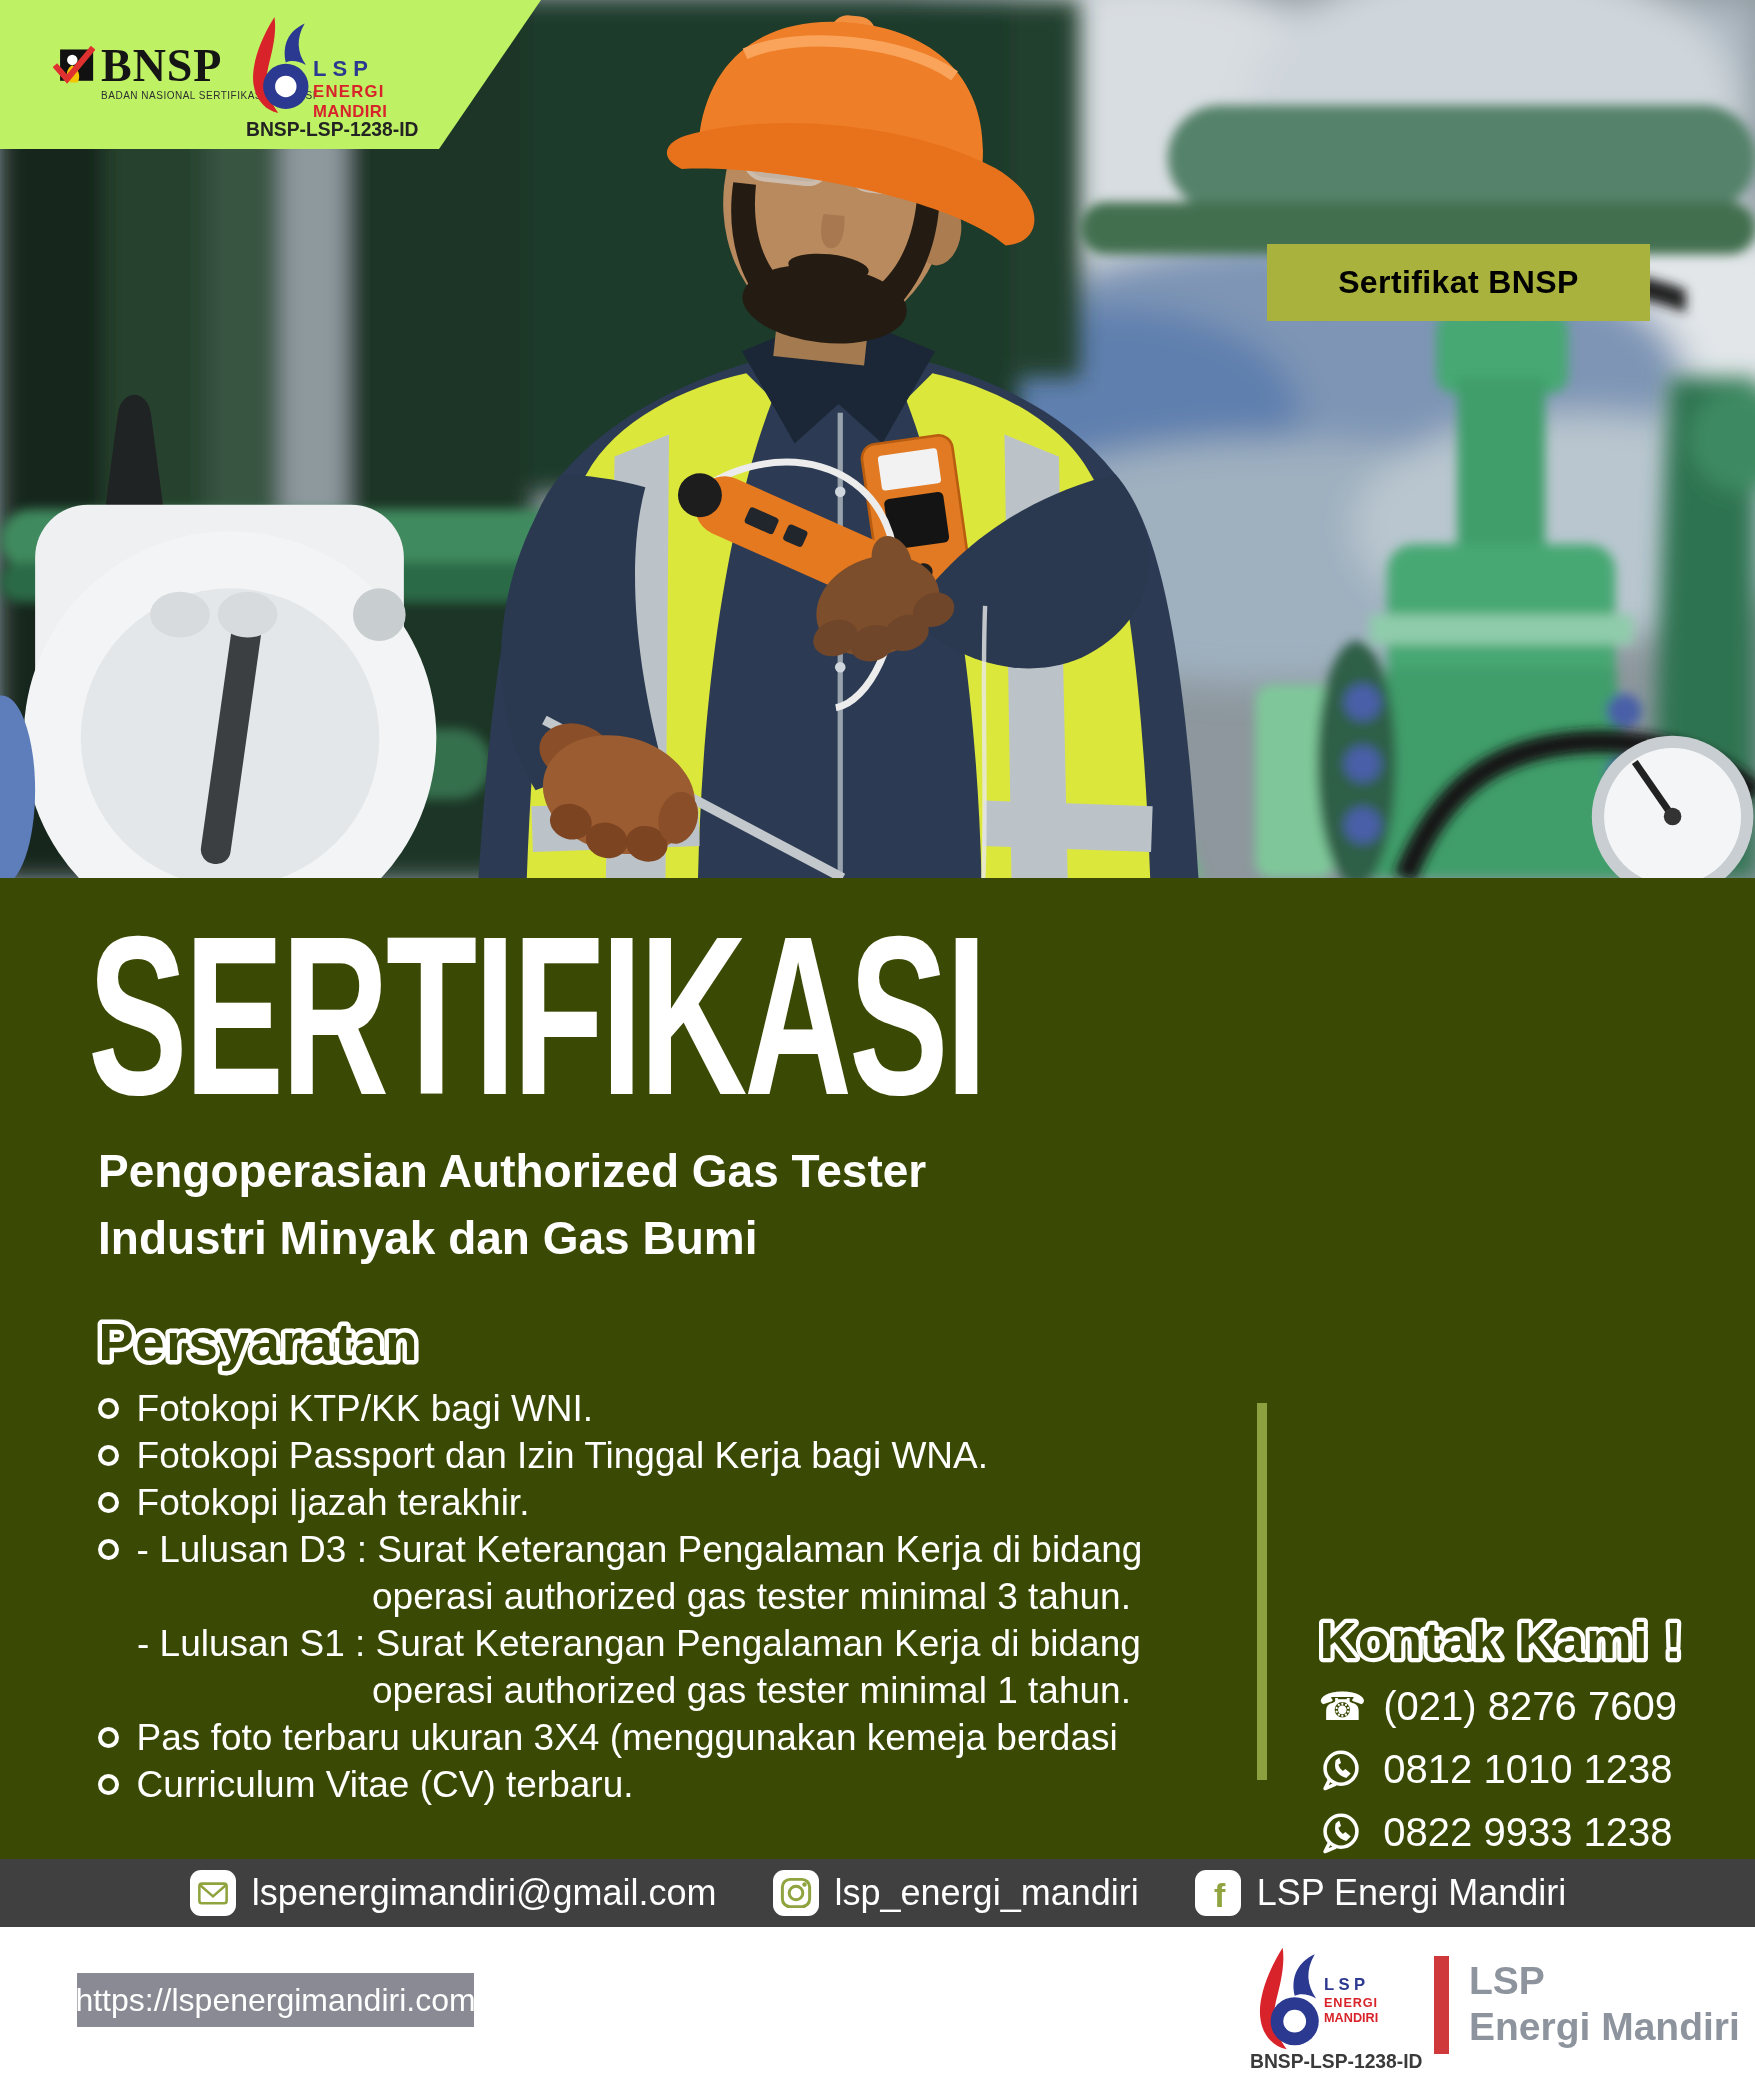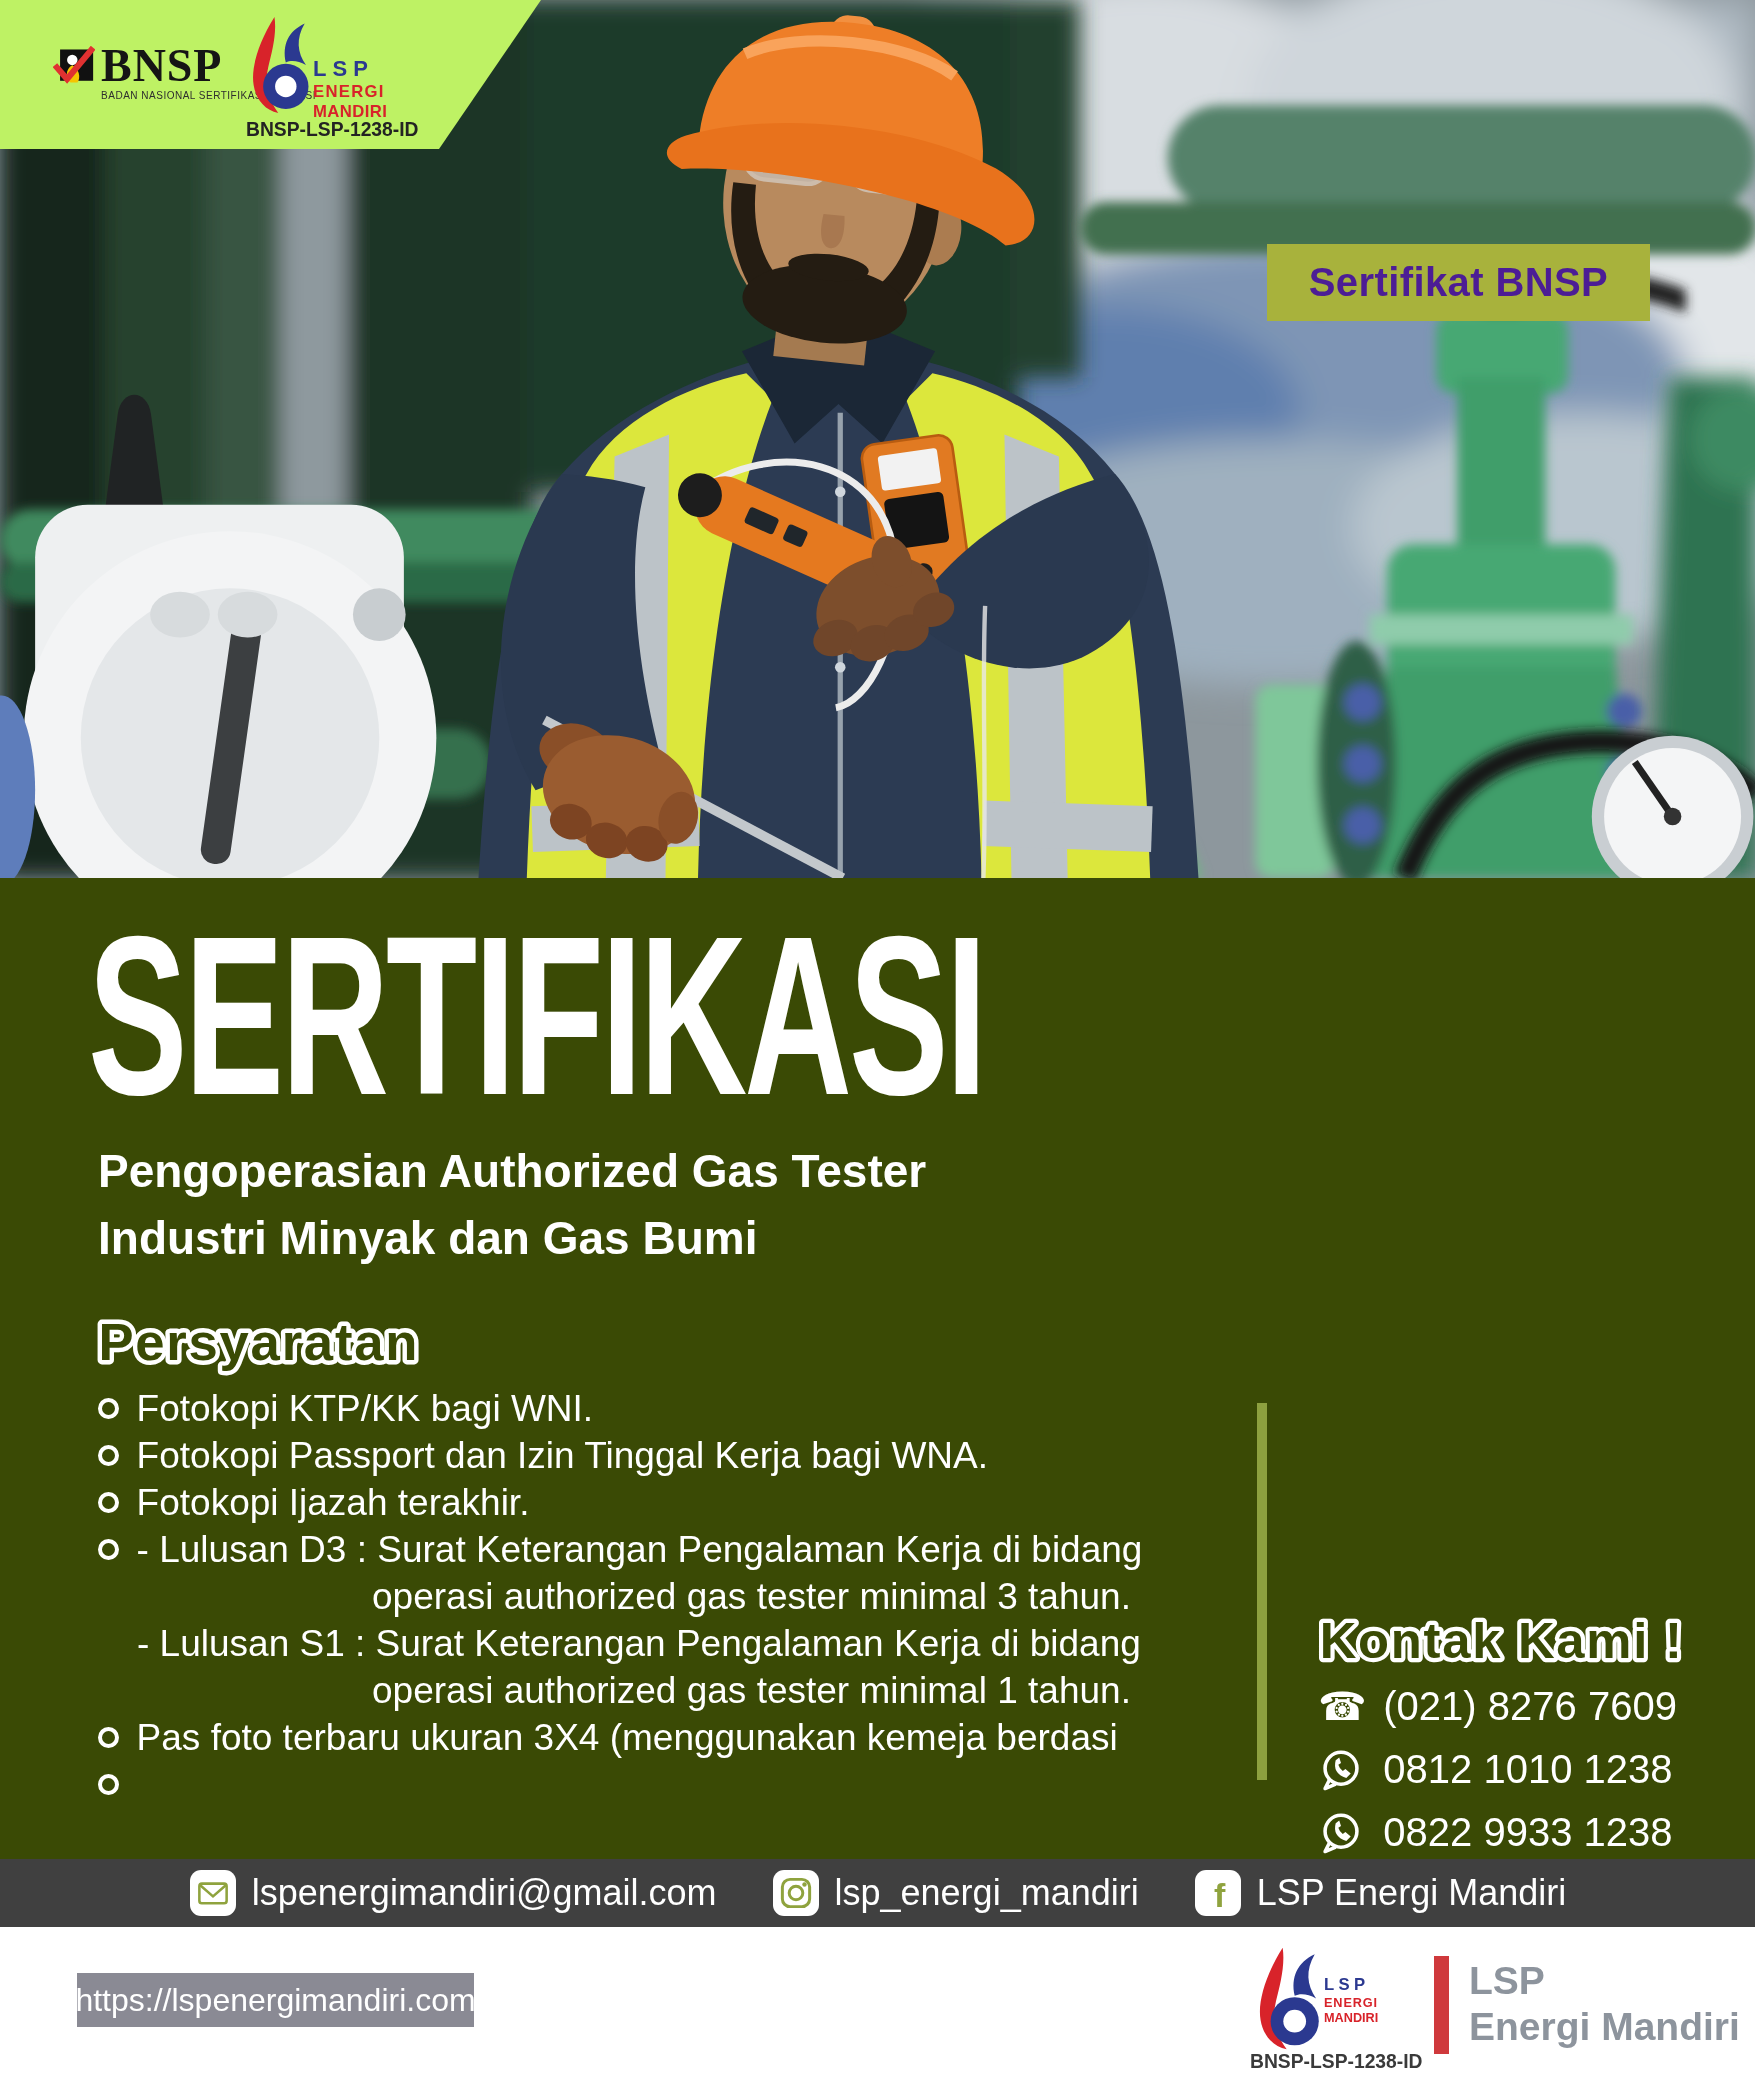--- a/index.html
+++ b/index.html
@@ -17,21 +17,21 @@
   .bnsp-tagline{font-size:10px;letter-spacing:0.5px;color:#2e2e2e;margin-top:3.5px;white-space:nowrap;}
   .lsp-logo{position:absolute;left:248px;top:14px;width:176px;height:105px;}
   .lsp-flame{position:absolute;left:0;top:0;width:63px;height:102px;}
   .lsp-stack{position:absolute;left:65px;top:44px;line-height:1;}
   .lsp-stack .l1{color:#2b3990;font-size:22px;font-weight:700;letter-spacing:6.1px;}
   .lsp-stack .l2{color:#d8232a;font-size:16.7px;font-weight:700;letter-spacing:1.3px;margin-top:4.4px;}
   .lsp-stack .l3{color:#d8232a;font-size:16.7px;font-weight:700;letter-spacing:0.4px;margin-top:2.6px;}
   .lsp-code{position:absolute;left:246px;top:119px;font-size:19.3px;font-weight:700;color:#232323;}
   
   .badge{position:absolute;left:1267px;top:244px;width:383px;height:77px;background:#a8b23c;
-    color:#4c1d95;font-size:40px;font-weight:800;display:flex;align-items:center;justify-content:center;letter-spacing:0.4px;}
+    color:#000000;font-size:32px;font-weight:800;display:flex;align-items:center;justify-content:center;letter-spacing:0.4px;}
   
   .content{position:absolute;left:0;top:878px;width:1756px;height:981px;background:#3a4a05;color:#fff;}
   .content h1{position:absolute;left:88px;top:24.6px;margin:0;font-size:226px;font-weight:900;letter-spacing:-4.4px;
     transform:scaleX(.66);transform-origin:left top;white-space:nowrap;line-height:1;}
   .subtitle{position:absolute;left:98px;top:260px;font-size:46px;font-weight:700;line-height:67px;letter-spacing:0;}
   .bubble{position:absolute;}
   .bubble text{font-family:"Liberation Sans",sans-serif;paint-order:stroke;stroke:#fff;fill:#3a4a05;
     stroke-linejoin:round;stroke-linecap:round;}
   .bubble.persyaratan{left:88px;top:420px;}
   .bubble.kontak{left:1310px;top:722px;}
@@ -296,20 +296,21 @@
         </li>
       <li class="i2">
           <span>operasi authorized gas tester minimal 1 tahun.</span>
         </li>
       <li>
           <span class="ring"></span>
           <span>Pas foto terbaru ukuran 3X4 (menggunakan kemeja berdasi</span>
         </li>
       <li>
           <span class="ring"></span>
+          <span>Curriculum Vitae (CV) terbaru.</span>
         </li>
     </ul>
 
     <div class="divider"></div>
 
     <svg class="bubble kontak" width="413" height="84" viewBox="0 0 470 96">
       <text x="10" y="66" font-size="58" font-weight="700" stroke-width="9.5" letter-spacing="2">Kontak Kami !</text>
     </svg>
 
     <div class="contact-rows">

